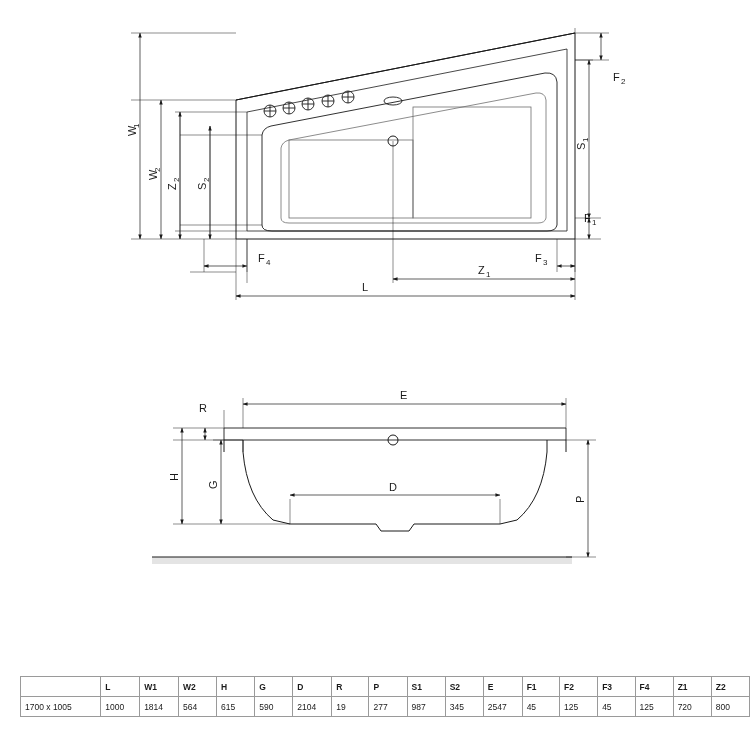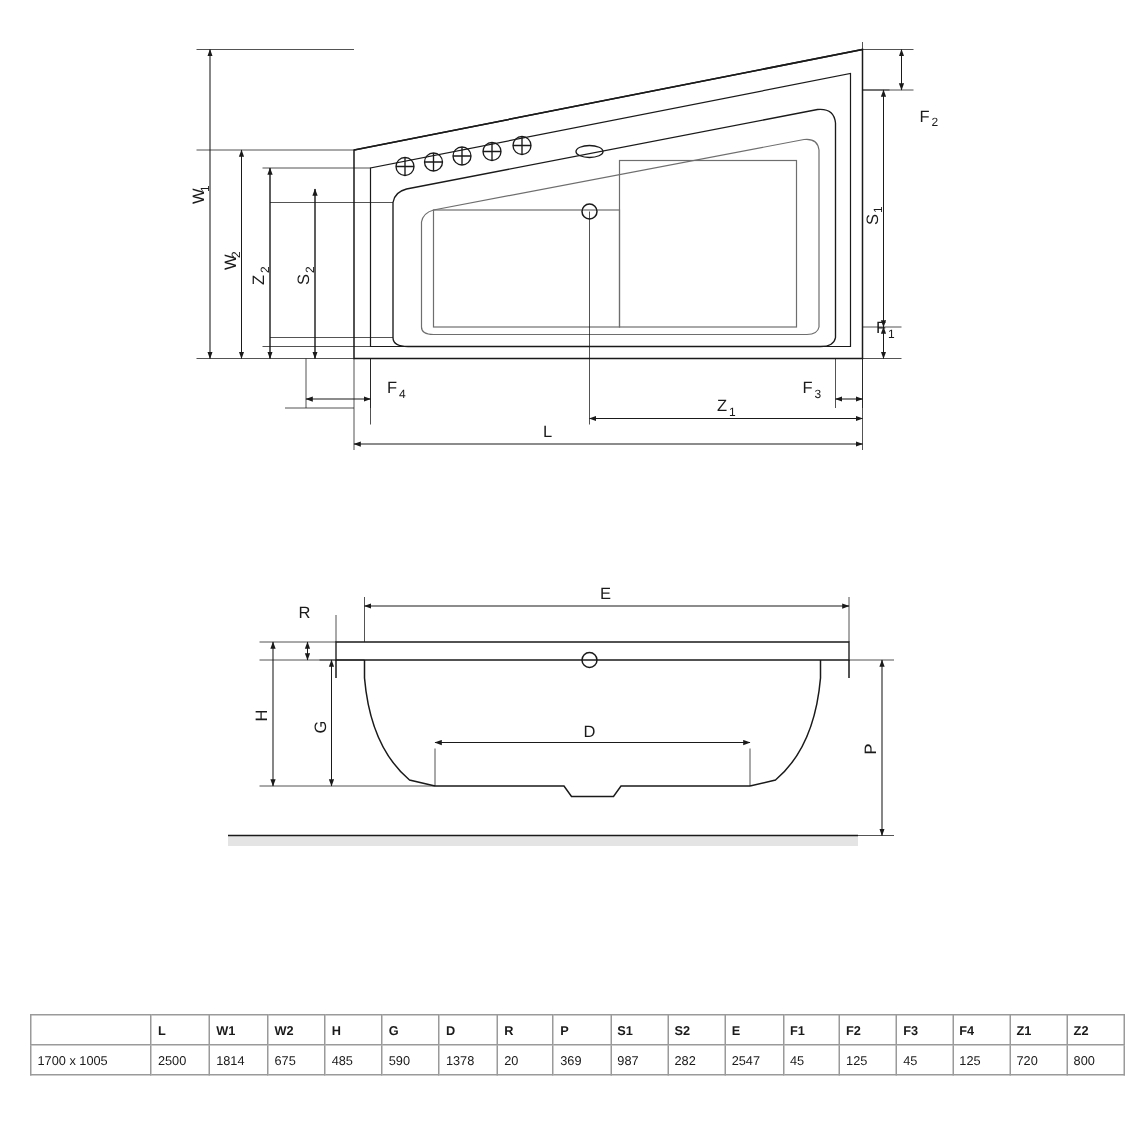--- a/index.html
+++ b/index.html
@@ -316,30 +316,30 @@
         <th class="c">F2</th>
         <th class="c">F3</th>
         <th class="c">F4</th>
         <th class="c">Z1</th>
         <th class="c">Z2</th>
       </tr>
     </thead>
     <tbody>
       <tr>
         <td class="first">1700 x 1005</td>
-        <td class="c">2500</td>
+        <td class="c">1000</td>
         <td class="c">1814</td>
-        <td class="c">675</td>
-        <td class="c">485</td>
+        <td class="c">564</td>
+        <td class="c">615</td>
         <td class="c">590</td>
-        <td class="c">1378</td>
-        <td class="c">20</td>
-        <td class="c">369</td>
+        <td class="c">2104</td>
+        <td class="c">19</td>
+        <td class="c">277</td>
         <td class="c">987</td>
-        <td class="c">282</td>
+        <td class="c">345</td>
         <td class="c">2547</td>
         <td class="c">45</td>
         <td class="c">125</td>
         <td class="c">45</td>
         <td class="c">125</td>
         <td class="c">720</td>
         <td class="c">800</td>
       </tr>
     </tbody>
   </table>

